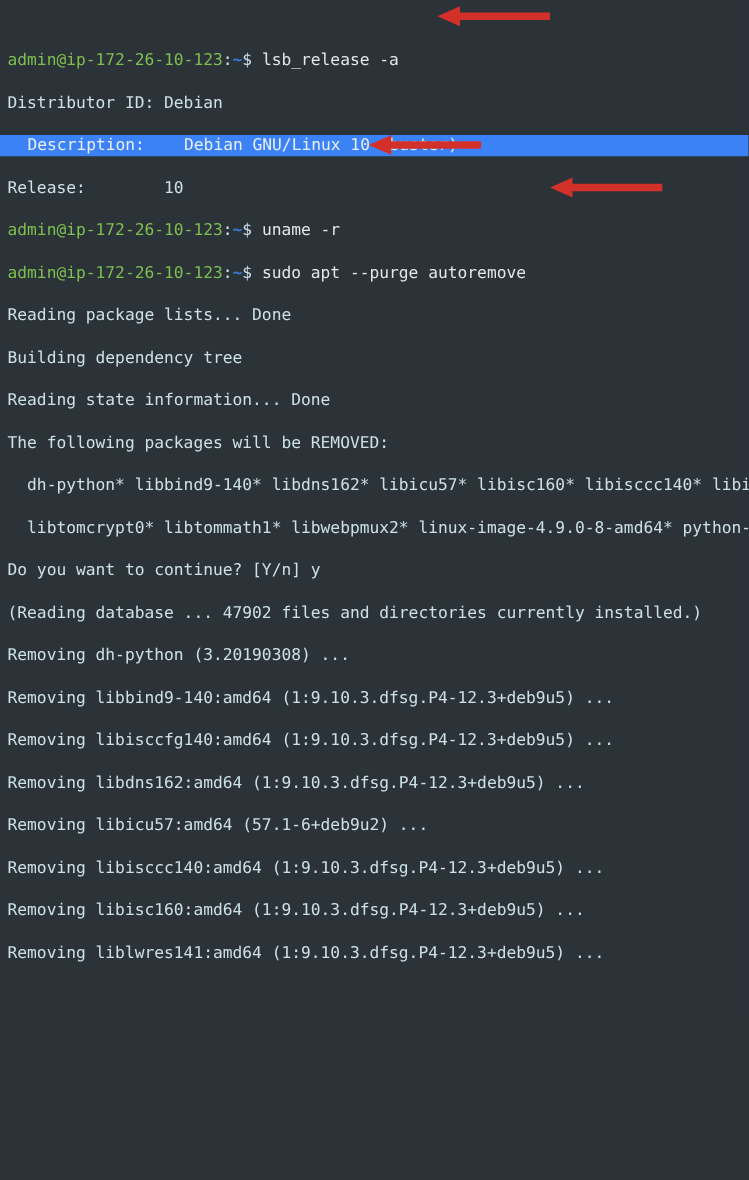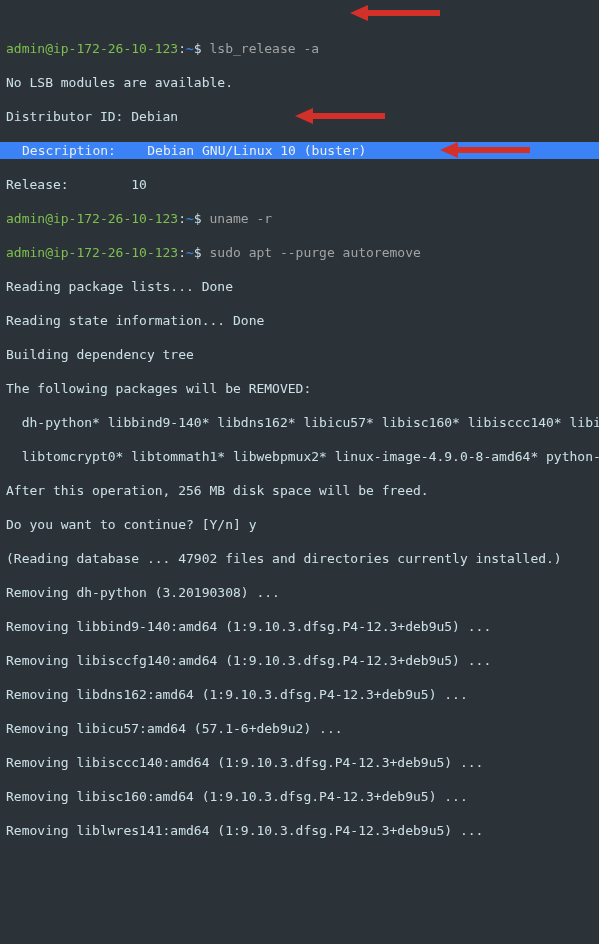--- a/index.html
+++ b/index.html
@@ -16,54 +16,52 @@
     padding: 6px 0 4px 6px;
     white-space: pre;
     overflow: hidden;
     position: relative;
     width: 593px;
     background: #2b3339;
   }
   .line { display: block; white-space: pre; }
   .green { color: #7fbf4f; font-weight: normal; }
   .blue  { color: #3a7ed8; font-weight: bold; }
-  .cmd   { color: #a3a3a3; }
+  .cmd   { color: #e5e5e5; }
   .white { color: #cce0e6; }
   .highlight-line {
     background: #3b82f6;
     color: #e9eeef;
     margin-left: -6px;
     padding-left: 22px;
   }
   .arrow {
     position: absolute;
     width: 90px;
     height: 16px;
     pointer-events: none;
   }
 </style>
 </head>
 <body>
 
 <div class="terminal">
 
 <span class="line"><span class="green">admin@ip-172-26-10-123</span><span class="white">:</span><span class="blue">~</span><span class="white">$</span><span class="cmd"> </span><span class="cmd">lsb_release -a</span></span>
-<span class="line">No LSB modules are available.</span>
 <span class="line">Distributor ID: Debian</span>
 <span class="line highlight-line">Description:    Debian GNU/Linux 10 (buster)</span>
 <span class="line">Release:        10</span>
 <span class="line"><span class="green">admin@ip-172-26-10-123</span><span class="white">:</span><span class="blue">~</span><span class="white">$</span><span class="cmd"> </span><span class="cmd">uname -r</span></span>
 <span class="line"><span class="green">admin@ip-172-26-10-123</span><span class="white">:</span><span class="blue">~</span><span class="white">$</span><span class="cmd"> </span><span class="cmd">sudo apt --purge autoremove</span></span>
 <span class="line">Reading package lists... Done</span>
+<span class="line">Building dependency tree</span>
 <span class="line">Reading state information... Done</span>
-<span class="line">Building dependency tree</span>
 <span class="line">The following packages will be REMOVED:</span>
 <span class="line">  dh-python* libbind9-140* libdns162* libicu57* libisc160* libisccc140* libisccfg</span>
 <span class="line">  libtomcrypt0* libtommath1* libwebpmux2* linux-image-4.9.0-8-amd64* python-pyasn</span>
-<span class="line">After this operation, 256 MB disk space will be freed.</span>
 <span class="line">Do you want to continue? [Y/n] y</span>
 <span class="line">(Reading database ... 47902 files and directories currently installed.)</span>
 <span class="line">Removing dh-python (3.20190308) ...</span>
 <span class="line">Removing libbind9-140:amd64 (1:9.10.3.dfsg.P4-12.3+deb9u5) ...</span>
 <span class="line">Removing libisccfg140:amd64 (1:9.10.3.dfsg.P4-12.3+deb9u5) ...</span>
 <span class="line">Removing libdns162:amd64 (1:9.10.3.dfsg.P4-12.3+deb9u5) ...</span>
 <span class="line">Removing libicu57:amd64 (57.1-6+deb9u2) ...</span>
 <span class="line">Removing libisccc140:amd64 (1:9.10.3.dfsg.P4-12.3+deb9u5) ...</span>
 <span class="line">Removing libisc160:amd64 (1:9.10.3.dfsg.P4-12.3+deb9u5) ...</span>
 <span class="line">Removing liblwres141:amd64 (1:9.10.3.dfsg.P4-12.3+deb9u5) ...</span>

